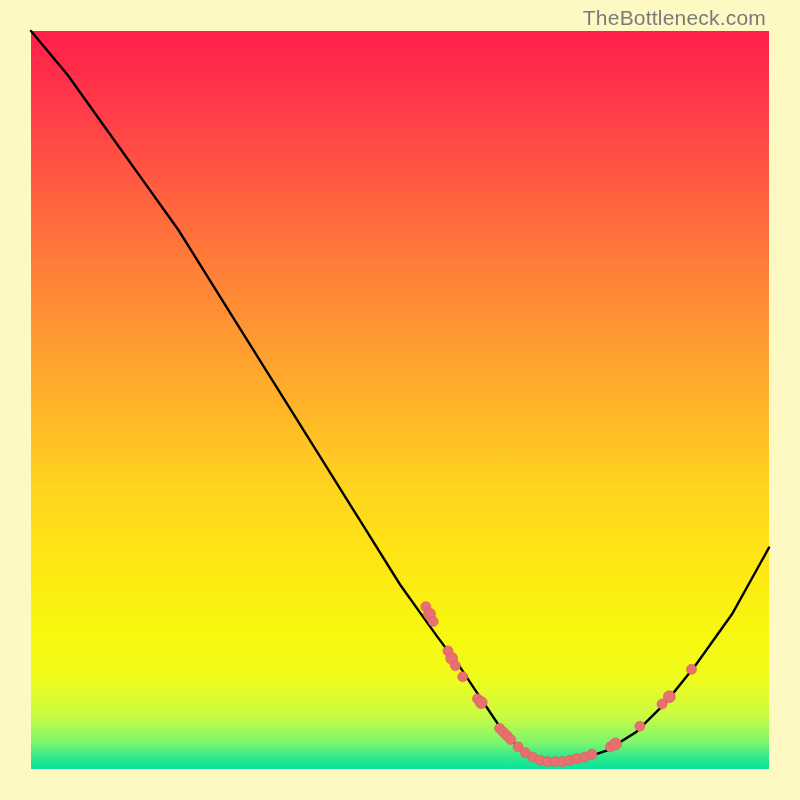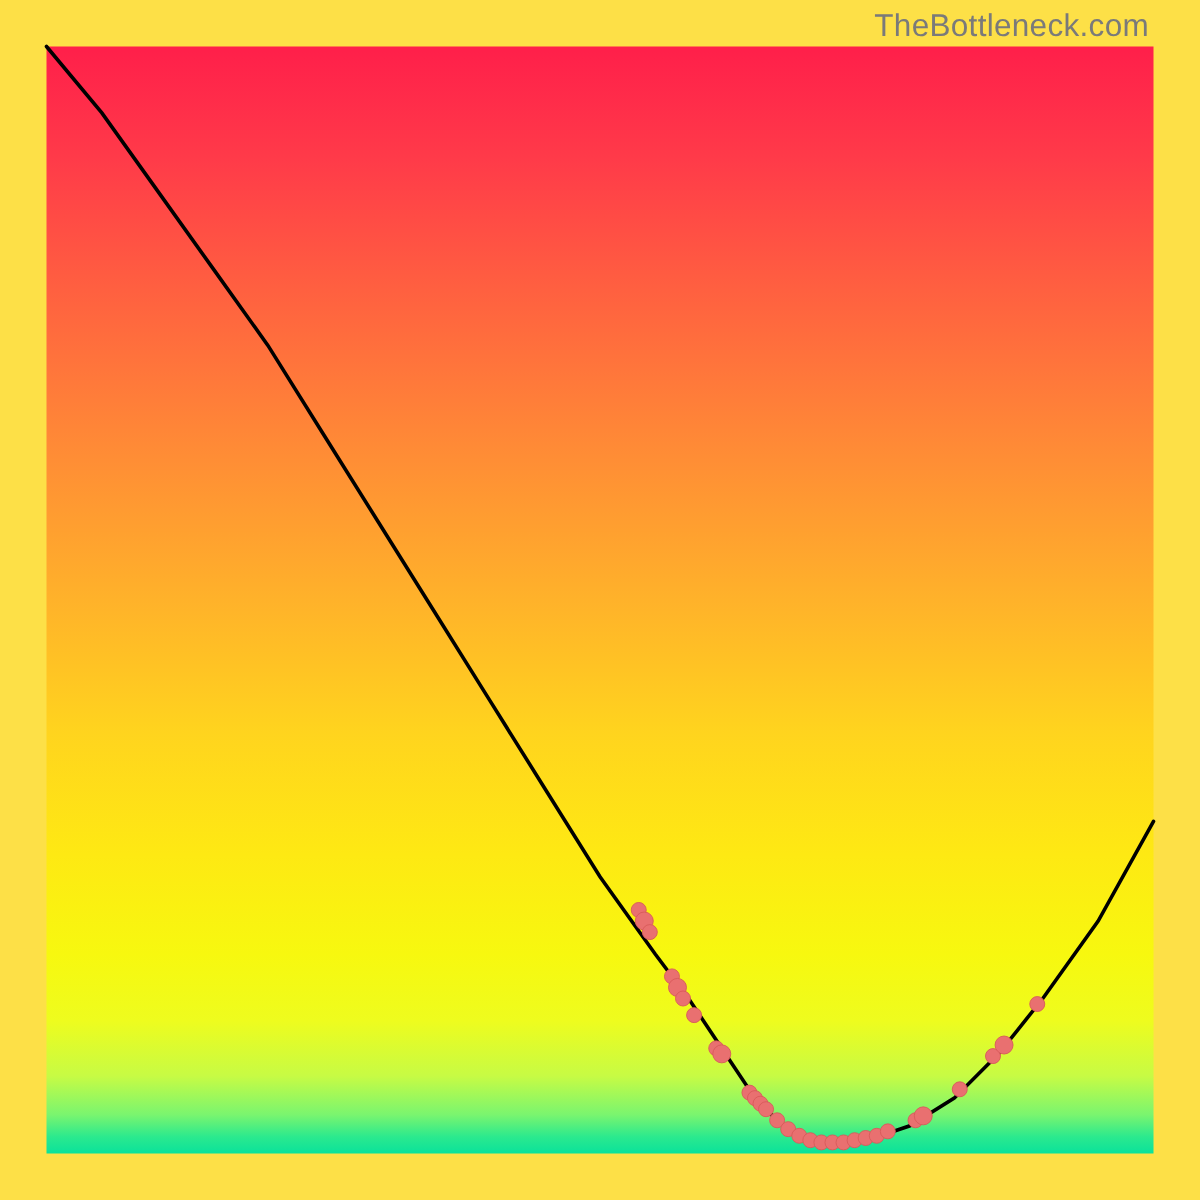--- a/index.html
+++ b/index.html
@@ -10,21 +10,21 @@
     background: #000;
     overflow: hidden;
     font-family: Arial, Helvetica, sans-serif;
   }
   .frame {
     position: absolute;
     top: 0;
     left: 0;
     width: 800px;
     height: 800px;
-    background: #fde047;
+    background: #fef9c3;
   }
   .plot-area {
     position: absolute;
     left: 31px;
     top: 31px;
     width: 738px;
     height: 738px;
     
     background: linear-gradient(
       to bottom,

